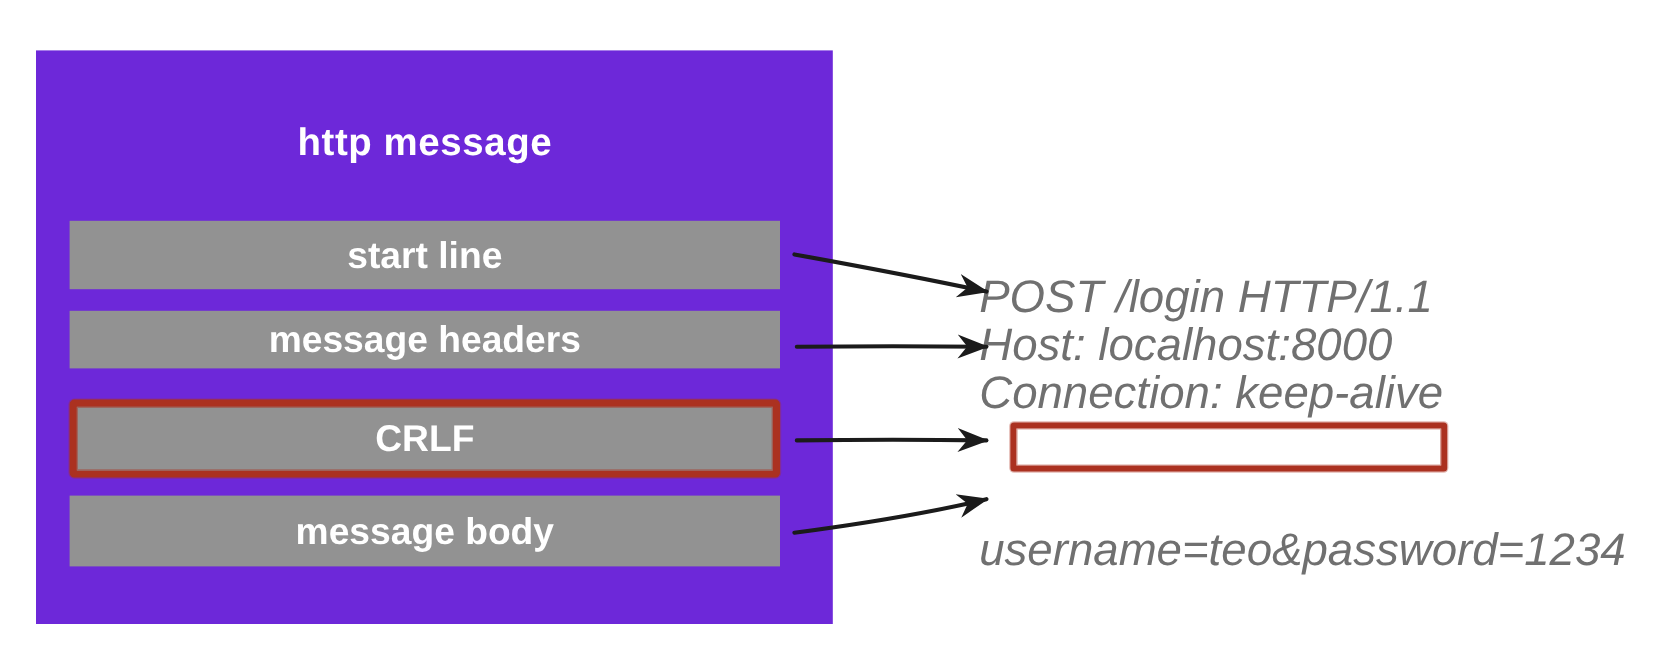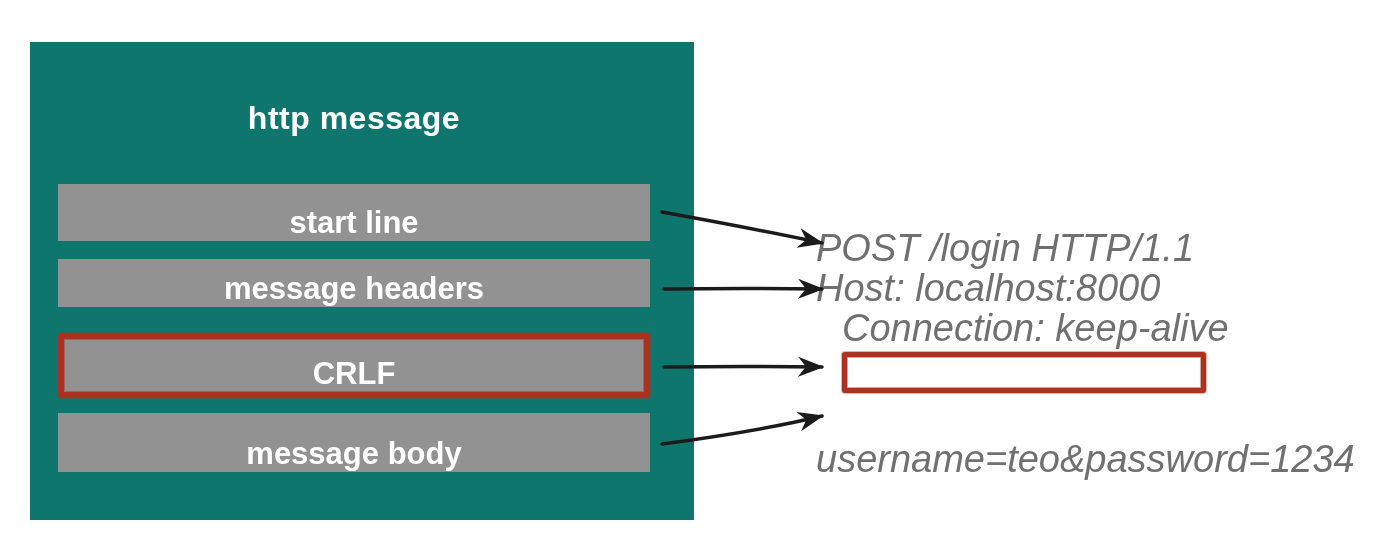--- a/index.html
+++ b/index.html
@@ -9,21 +9,21 @@
     width: 1396px;
     height: 552px;
     background: #ffffff;
     font-family: "Liberation Sans", sans-serif;
     overflow: hidden;
   }
   .http-box {
     position: absolute;
     left: 30px; top: 42px;
     width: 664px; height: 478px;
-    background: #0f766e;
+    background: #6d28d9;
   }
   .box-title {
     position: absolute;
     left: 28px; top: 58px;
     width: 592px;
     text-align: center;
     color: #ffffff;
     font-size: 32px;
     font-weight: bold;
     letter-spacing: 0.5px;
@@ -31,21 +31,21 @@
   .bar {
     position: absolute;
     left: 28px;
     width: 592px;
     background: #929292;
     color: #ffffff;
     font-size: 31px;
     font-weight: bold;
     text-align: center;
     display: flex;
-    align-items: flex-end;
+    align-items: center;
     justify-content: center;
   }
   .bar-1 { top: 142px; height: 57px; }
   .bar-2 { top: 217px; height: 48px; }
   .bar-3 {
     top: 291px; height: 65px;
     border: 6px solid #ab3120;
     border-radius: 4px;
     
     box-shadow: inset 0 0 0 1px rgba(171,49,32,0.45), 0 0 0 1px rgba(171,49,32,0.35);
@@ -56,21 +56,21 @@
     position: absolute;
     left: 816px;
     color: #707070;
     font-size: 38px;
     white-space: nowrap;
     line-height: 38px;
     font-style: italic;
   }
   .line-start   { top: 229px; }
   .line-host    { top: 269px; text-align: right; }
-  .line-conn    { top: 309px; margin-left: 26px; }
+  .line-conn    { top: 309px; }
   .line-body    { top: 392px; margin-top: 48px; }
 
   .crlf-empty-box {
     position: absolute;
     left: 842px; top: 352px;
     width: 364px; height: 41px;
     background: #ffffff;
     border: 5px solid #ab3120;
     border-radius: 3px;
     box-shadow: inset 0 0 0 1px rgba(171,49,32,0.45), 0 0 0 1px rgba(171,49,32,0.35);

